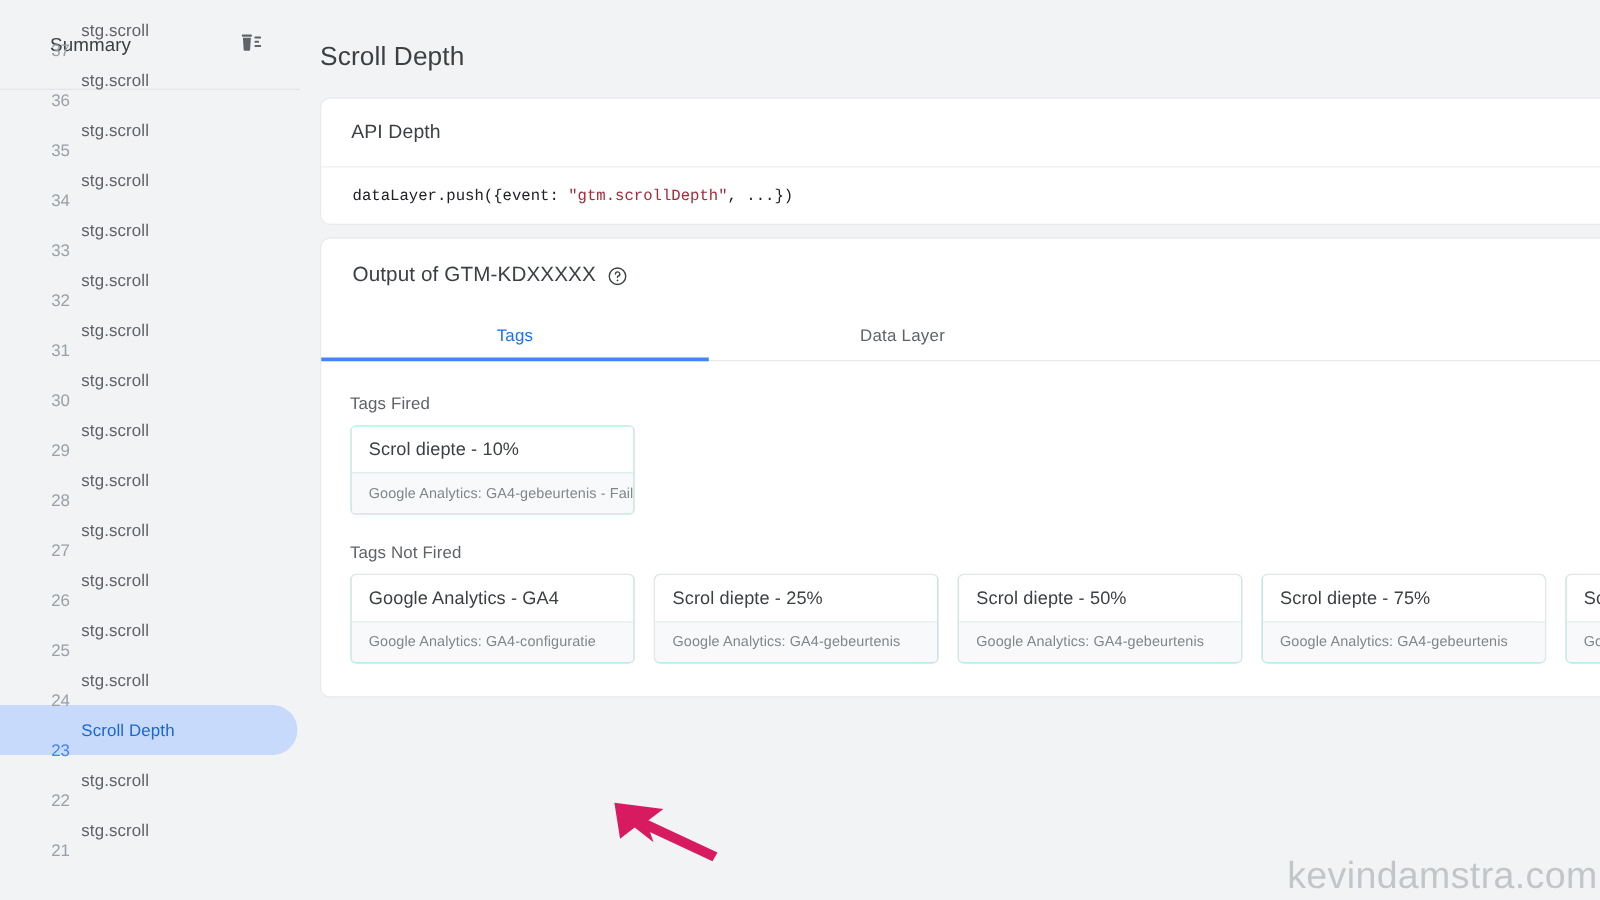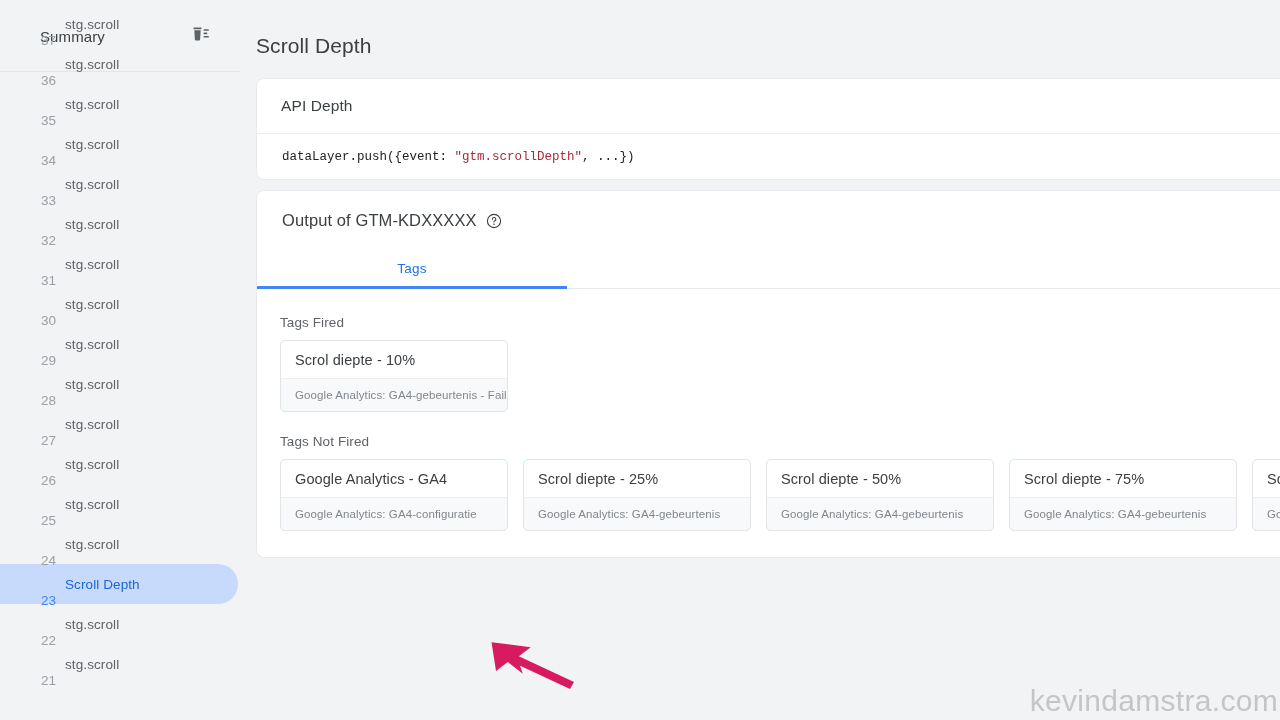--- a/index.html
+++ b/index.html
@@ -397,20 +397,21 @@
           <svg width="16" height="16" viewBox="0 0 16 16">
             <circle cx="8" cy="8" r="6.6" fill="none" stroke="#3c4043" stroke-width="1.1"></circle>
             <path d="M6.35 6.2a1.75 1.75 0 1 1 2.05 1.75c-.45.1-.45.5-.45.95" fill="none" stroke="#3c4043" stroke-width="1.1" stroke-linecap="round"></path>
             <circle cx="8" cy="11.3" r="0.75" fill="#3c4043"></circle>
           </svg>
         </span>
       </div>
 
       <div id="tabs">
           <div class="tab active">Tags</div>
+          <div class="tab">Data Layer</div>
         </div>
 
       <div id="tabs-panel">
 
         <div>
           <div class="section-label">Tags Fired</div>
           <div class="card-row" id="fired-row">
               <div class="tag-card">
                 <div class="card-title">Scrol diepte - 10%</div>
                 <div class="card-sub">Google Analytics: GA4-gebeurtenis - Failed</div>

